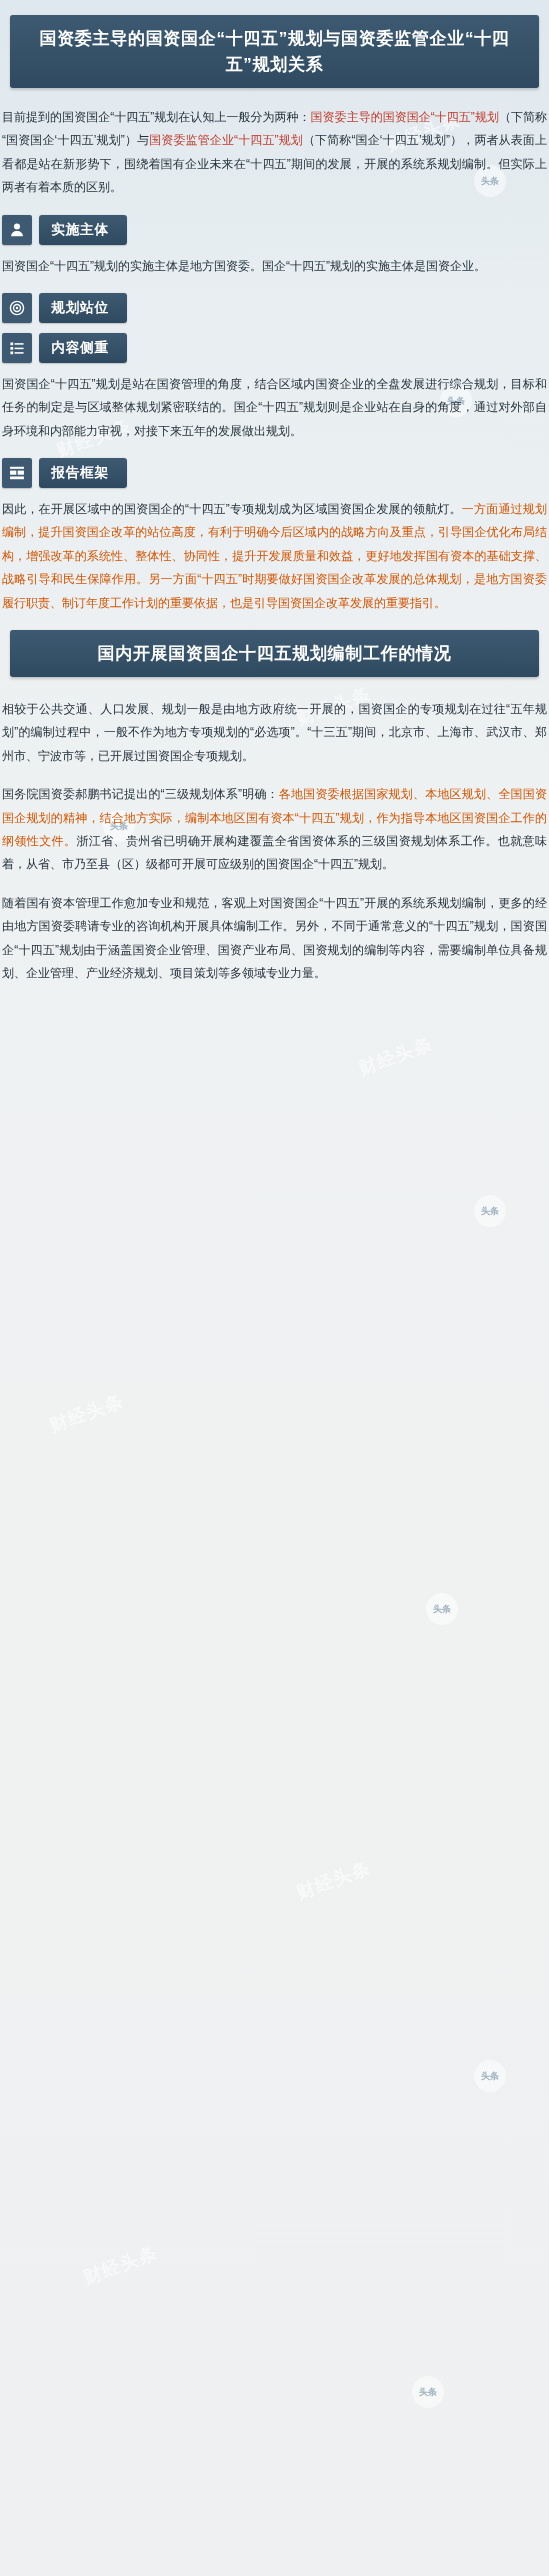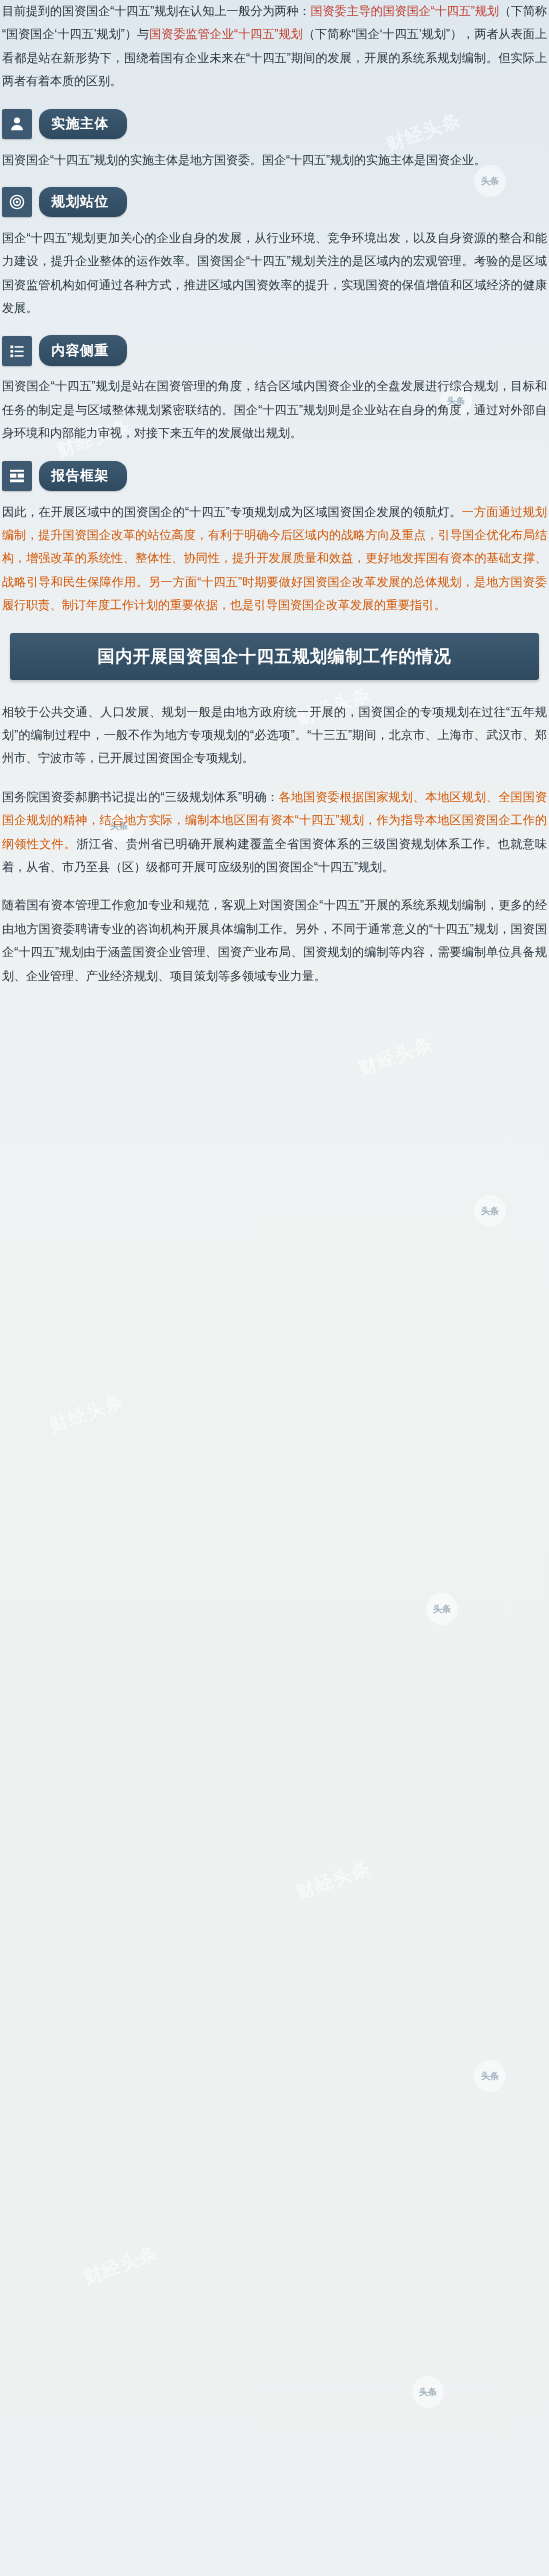--- a/index.html
+++ b/index.html
@@ -99,21 +99,21 @@
     flex: 0 0 auto;
     box-shadow: 0 0.7px 1.4px rgba(0,0,0,0.2);
   }
   .sec-icon svg { display: block; }
   .sec-label {
     background: linear-gradient(180deg,#3d5a72 0%, #2f4a60 100%);
     color: #fff;
     font-size: 13.7px;
     font-weight: bold;
     padding: 6.2px 18px 6.2px 12.4px;
-    border-radius: 12px;
+    border-radius: 3px;
     letter-spacing: 0.7px;
     box-shadow: 0 0.7px 1.4px rgba(0,0,0,0.18);
   }
   .section { margin-bottom: 4.1px; }
 </style>
 </head>
 <body>
 
 <div class="page">
 
@@ -125,20 +125,23 @@
   <div class="wm-circle" style="left:103px; top:810px;">头条</div>
   <div class="wm" style="left:357px; top:1044px;">财经头条</div>
   <div class="wm-circle" style="left:474px; top:1195px;">头条</div>
   <div class="wm" style="left:48px; top:1401px;">财经头条</div>
   <div class="wm-circle" style="left:426px; top:1593px;">头条</div>
   <div class="wm" style="left:295px; top:1868px;">财经头条</div>
   <div class="wm-circle" style="left:474px; top:2060px;">头条</div>
   <div class="wm" style="left:82px; top:2253px;">财经头条</div>
   <div class="wm-circle" style="left:412px; top:2376px;">头条</div>
 
+  <div class="banner">
+    <div class="banner-text">国资委主导的国资国企“十四五”规划与国资委监管企业“十四五”规划关系</div>
+  </div>
 
   <div class="content">
 
     <p class="para"><span>目前提到的国资国企“十四五”规划在认知上一般分为两种：</span><span class="hl-red">国资委主导的国资国企“十四五”规划</span><span>（下简称“国资国企‘十四五’规划”）与</span><span class="hl-red">国资委监管企业“十四五”规划</span><span>（下简称“国企‘十四五’规划”），两者从表面上看都是站在新形势下，围绕着国有企业未来在“十四五”期间的发展，开展的系统系规划编制。但实际上两者有着本质的区别。</span></p>
 
     <div class="section">
       <div class="section-head">
         <div class="sec-icon">
           <svg width="18" height="18" viewBox="0 0 26 26" aria-hidden="true">
             <circle cx="13" cy="8" r="4.4" fill="#ffffff"></circle>
@@ -154,21 +157,20 @@
       <div class="section-head">
         <div class="sec-icon">
           <svg width="18" height="18" viewBox="0 0 26 26" aria-hidden="true">
             <circle cx="13" cy="13" r="9.5" fill="none" stroke="#ffffff" stroke-width="2"></circle>
             <circle cx="13" cy="13" r="5" fill="none" stroke="#ffffff" stroke-width="2"></circle>
             <circle cx="13" cy="13" r="1.8" fill="#ffffff"></circle>
           </svg>
         </div>
         <div class="sec-label">规划站位</div>
       </div>
-      <p class="para">国企“十四五”规划更加关心的企业自身的发展，从行业环境、竞争环境出发，以及自身资源的整合和能力建设，提升企业整体的运作效率。国资国企“十四五”规划关注的是区域内的宏观管理。考验的是区域国资监管机构如何通过各种方式，推进区域内国资效率的提升，实现国资的保值增值和区域经济的健康发展。</p>
     </div>
 
     <div class="section">
       <div class="section-head">
         <div class="sec-icon">
           <svg width="18" height="18" viewBox="0 0 26 26" aria-hidden="true">
             <rect x="3.5" y="5" width="4" height="4" fill="#ffffff"></rect>
             <rect x="9.5" y="6" width="13" height="2.2" fill="#ffffff"></rect>
             <rect x="3.5" y="11.5" width="4" height="4" fill="#ffffff"></rect>
             <rect x="9.5" y="12.5" width="13" height="2.2" fill="#ffffff"></rect>

